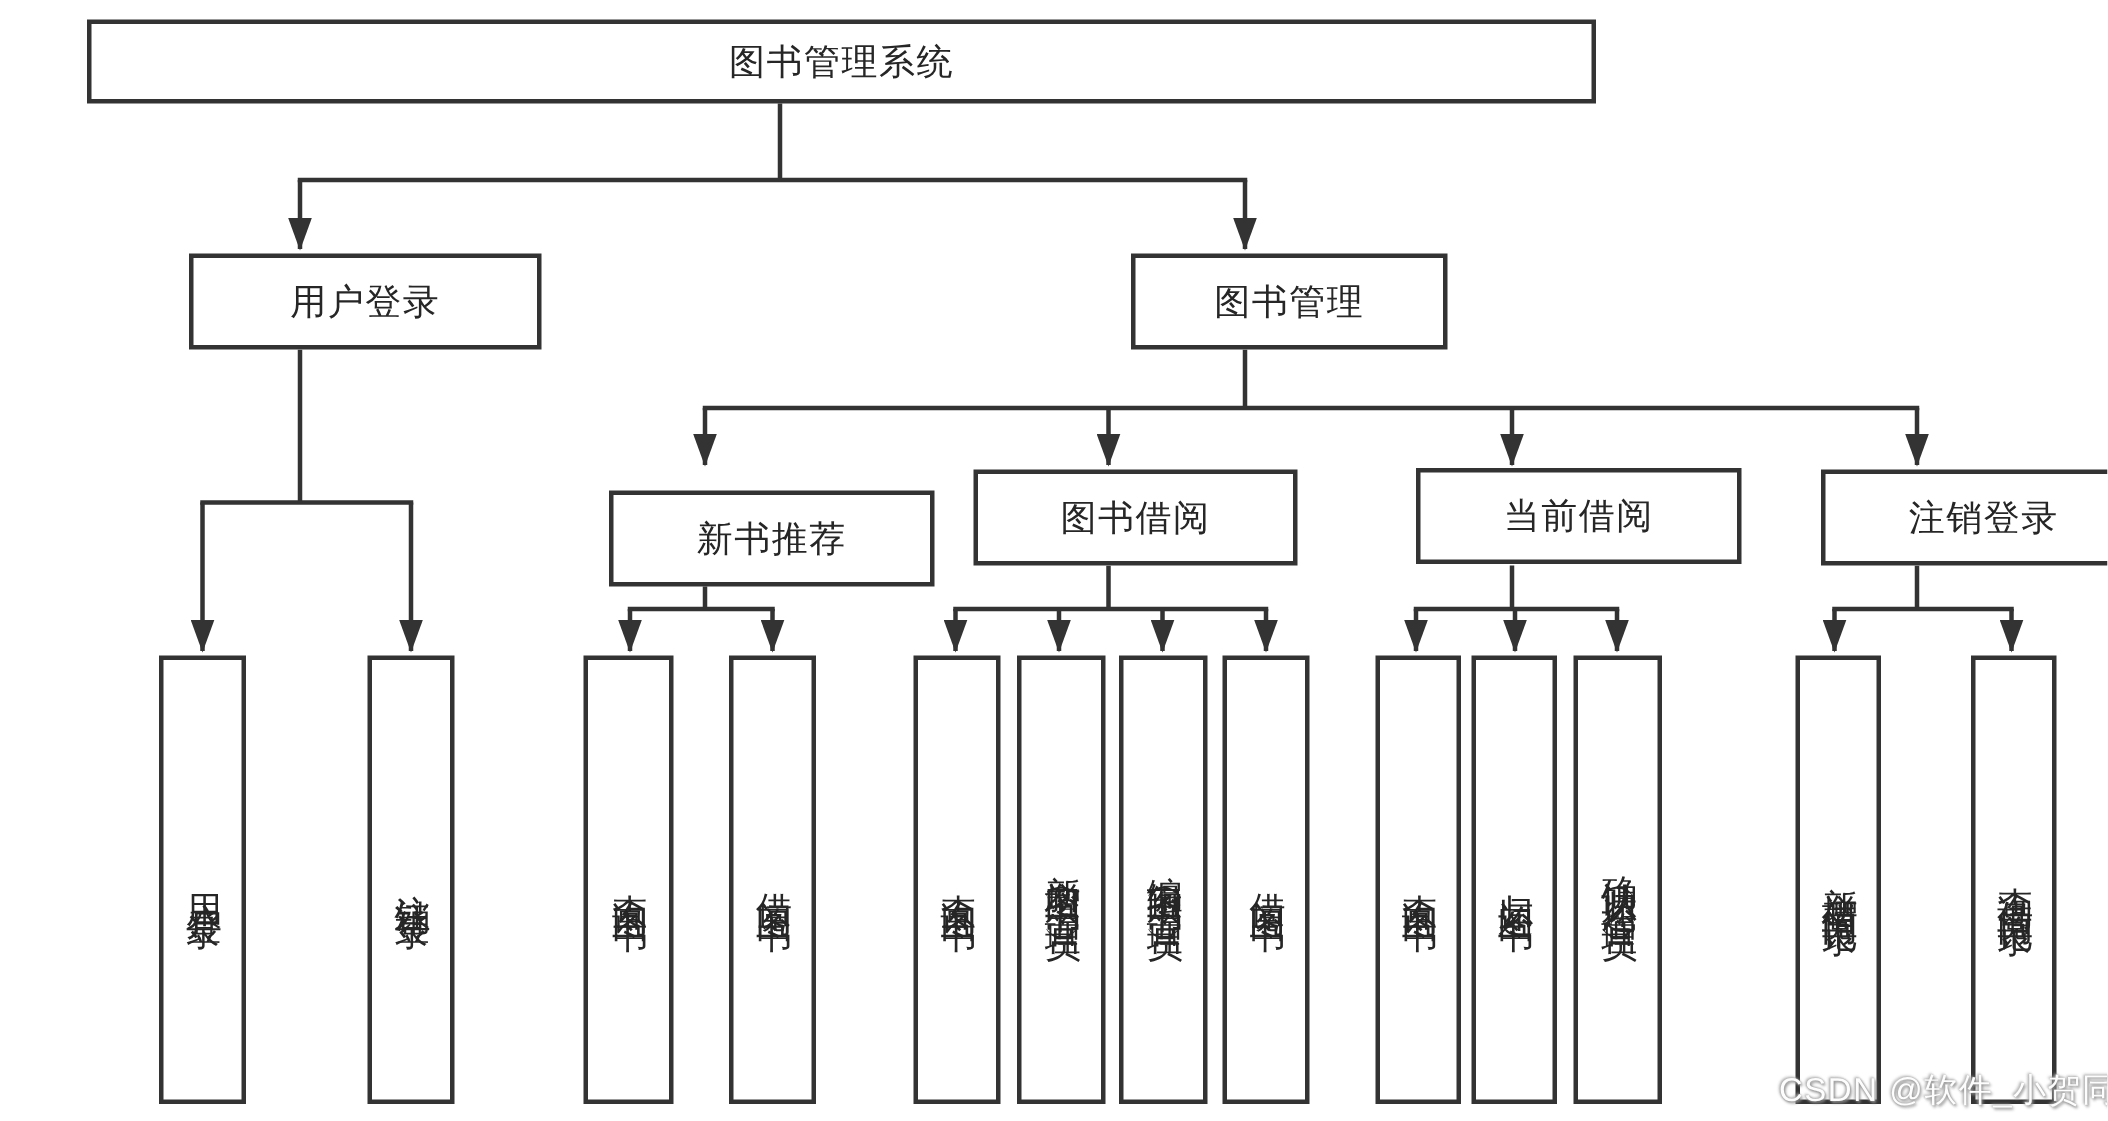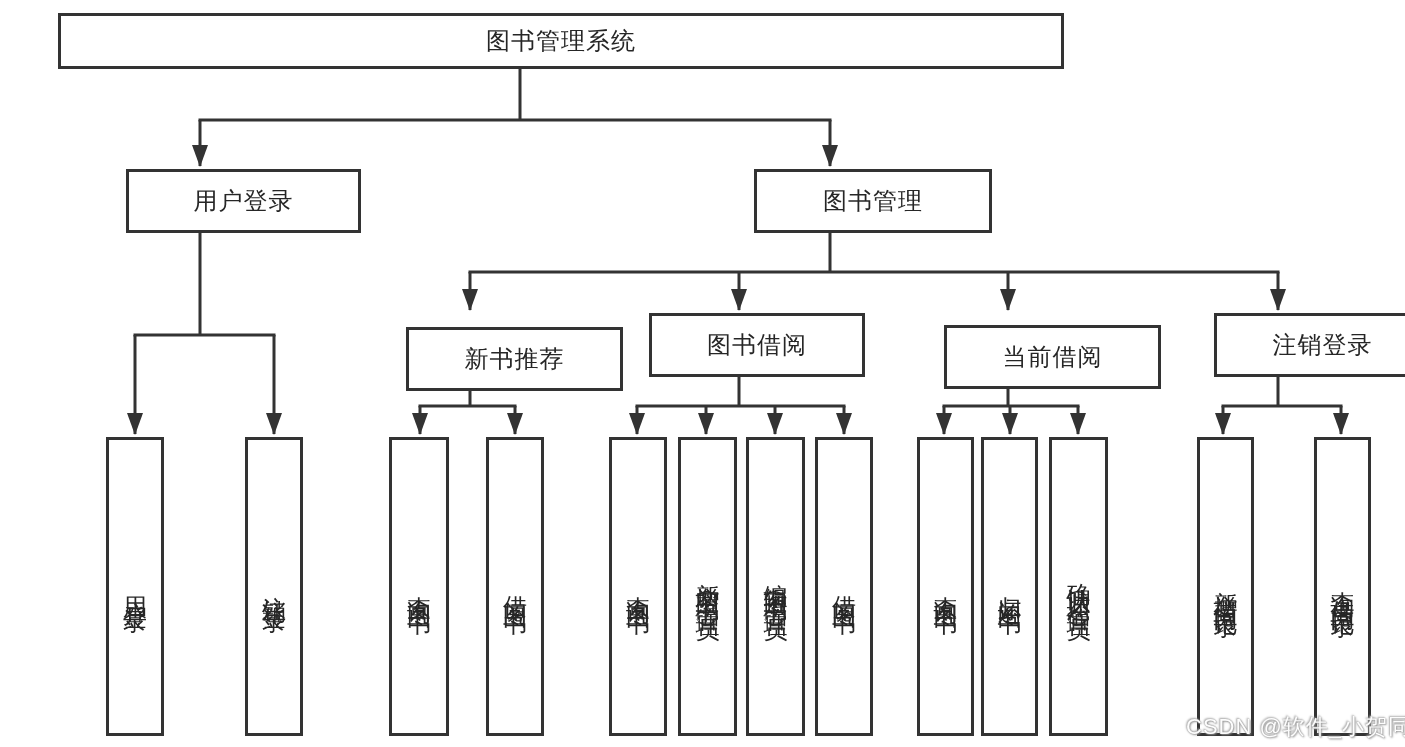--- a/index.html
+++ b/index.html
@@ -99,25 +99,25 @@
       <path marker-end="url(#arrowhead)" d="M1010 406 V434"></path>
       <path marker-end="url(#arrowhead)" d="M1078 406 V434"></path>
       <path marker-end="url(#arrowhead)" d="M1223 406 V434"></path>
       <path marker-end="url(#arrowhead)" d="M1341 406 V434"></path>
     </g>
   </svg>
 
   <div class="node" style="left:14px;top:13px;width:1006px;height:56px;">图书管理系统</div>
 
   <div class="node" style="left:82px;top:169px;width:235px;height:64px;">用户登录</div>
-  <div class="node" style="left:710px;top:169px;width:238px;height:64px;">图书管理</div>
+  <div class="node" style="left:710px;top:169px;width:211px;height:64px;">图书管理</div>
 
   <div class="node" style="left:362px;top:327px;width:217px;height:64px;">新书推荐</div>
   <div class="node" style="left:605px;top:313px;width:216px;height:64px;">图书借阅</div>
-  <div class="node" style="left:900px;top:325px;width:217px;height:64px;">当前借阅</div>
+  <div class="node" style="left:900px;top:312px;width:217px;height:64px;">当前借阅</div>
   <div class="node" style="left:1170px;top:313px;width:217px;height:64px;">注销登录</div>
 
   <div class="leaf" style="left:106px;width:58px;">用户登录</div>
   <div class="leaf" style="left:245px;width:58px;">注销登录</div>
 
   <div class="leaf" style="left:389px;width:60px;">查询图书</div>
   <div class="leaf" style="left:486px;width:58px;">借阅图书</div>
 
   <div class="leaf" style="left:609px;width:58px;">查询图书</div>
   <div class="leaf" style="left:678px;width:59px;">新增图书（管理员）</div>

